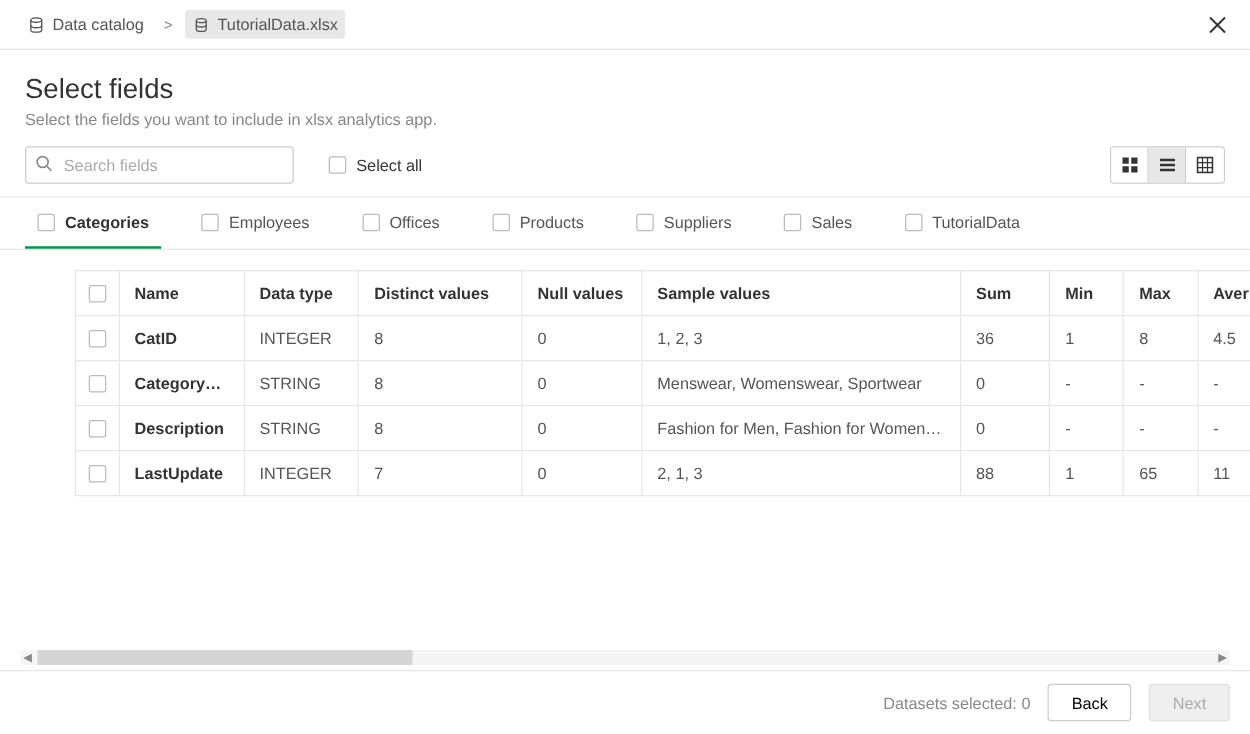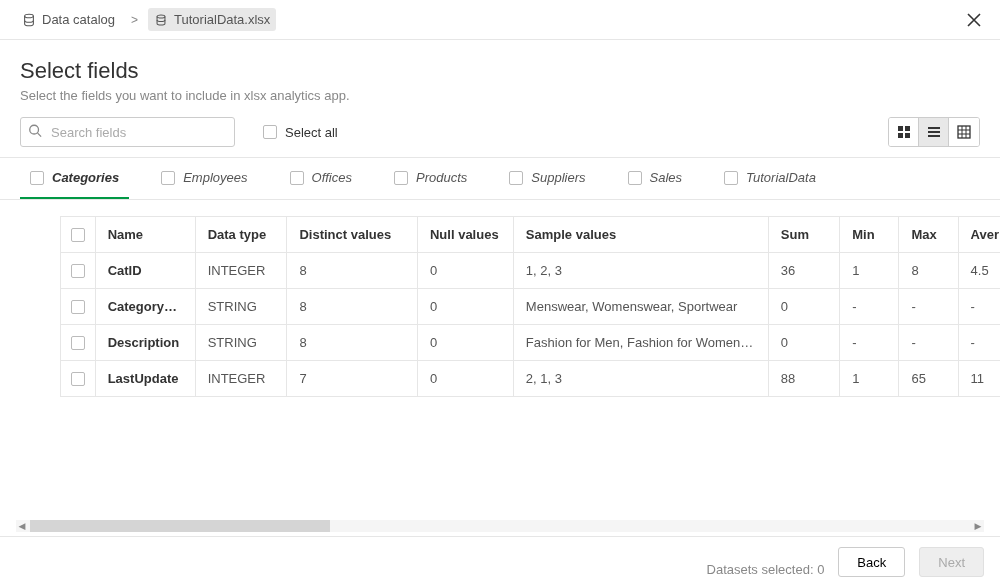--- a/index.html
+++ b/index.html
@@ -123,21 +123,20 @@
     }
     .tab {
       display: flex;
       align-items: center;
       gap: 8px;
       padding: 12px 10px;
       font-size: 13px;
       color: #555;
       cursor: pointer;
       border-bottom: 2px solid transparent;
-      font-style: italic;
     }
     .tab.active {
       border-bottom: 2px solid #009845;
       font-weight: 600;
       color: #333;
     }
     
     .table-wrap {
       padding: 16px 16px 0;
       flex: 1;
@@ -196,21 +195,21 @@
       display: flex; align-items: center; justify-content: center;
       font-size: 9px;
     }
     .fake-scroll-arrow.left { left: 0; }
     .fake-scroll-arrow.right { right: 0; }
     
     .footer {
       border-top: 1px solid #e6e6e6;
       padding: 10px 16px;
       display: flex;
-      align-items: flex-end;
+      align-items: center;
       justify-content: flex-end;
       gap: 14px;
     }
     .status-text { font-size: 13px; color: #888; }
     .btn {
       height: 30px;
       padding: 0 18px;
       border: 1px solid #ccc;
       border-radius: 3px;
       background: #fff;

